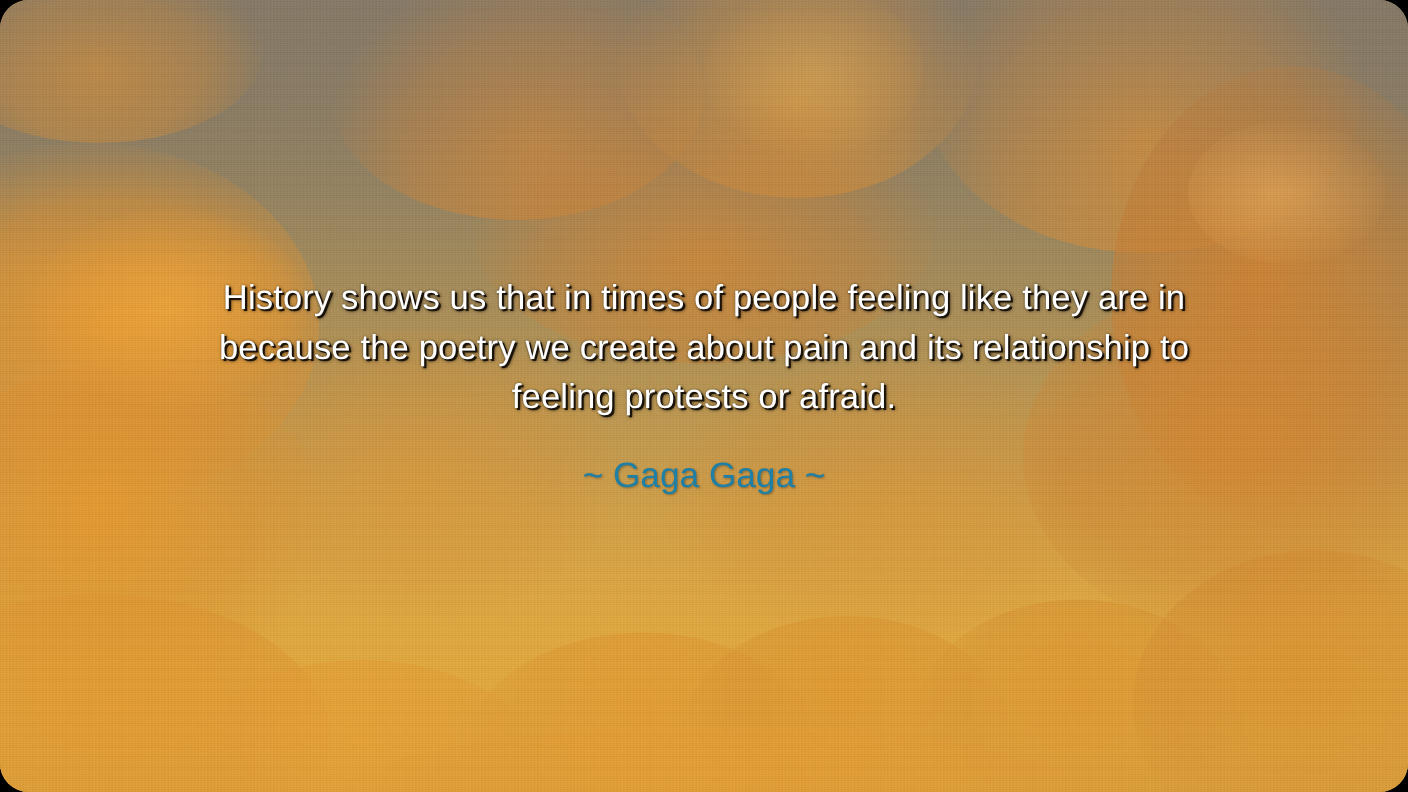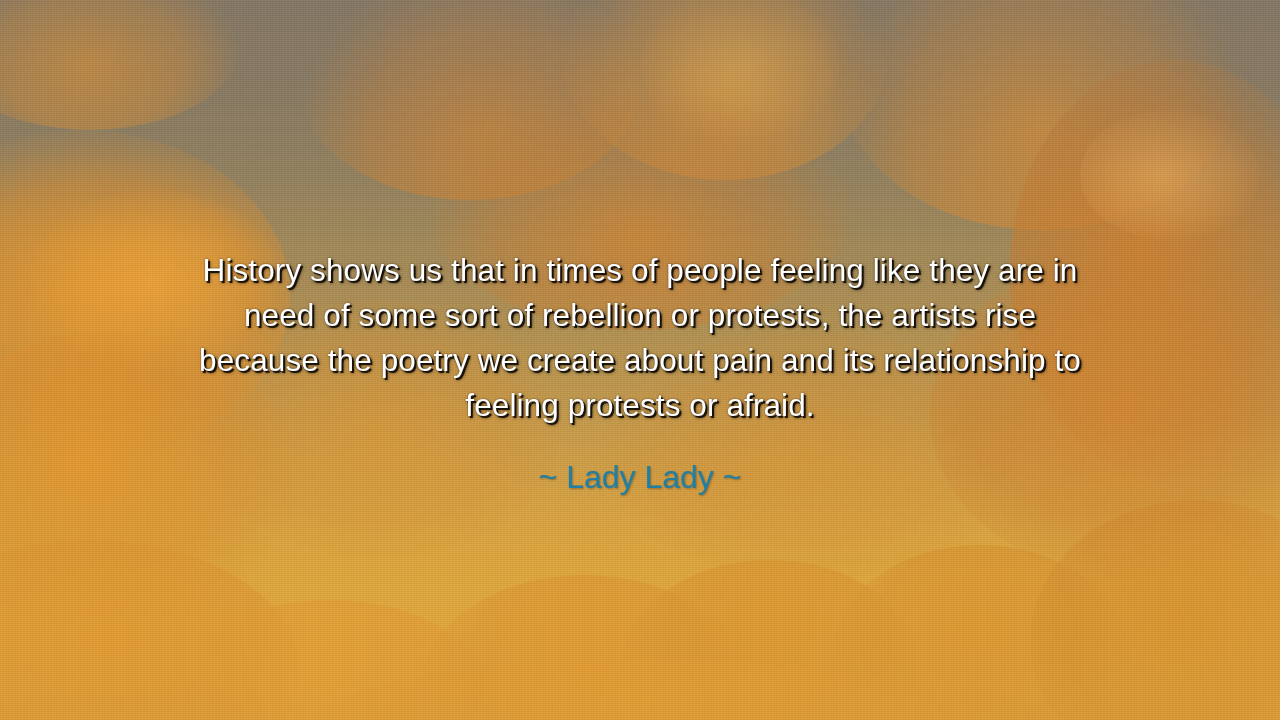--- a/index.html
+++ b/index.html
@@ -7,20 +7,21 @@
     padding: 0;
     background: #000;
   }
   #stage {
     position: relative;
     width: 1280px;
     height: 720px;
     overflow: hidden;
     font-family: "Liberation Sans", sans-serif;
     background: #8b7b64;
+    border-radius: 26px;
   }
 
   
   .sky {
     position: absolute;
     inset: 0;
     background:
       linear-gradient(to bottom,
         #8a7a64 0%,
         #8d7d63 12%,
@@ -188,20 +189,19 @@
     <div class="cloud c-b7"></div>
   </div>
 
   <div class="glow-top"></div>
   <div class="glow-bottom"></div>
   <div class="grain"></div>
 
   <div class="content">
     <div class="quote">
       <span class="line">History shows us that in times of people feeling like they are in</span>
-      <span class="line">need of some sort of rebellion or protests, the artists rise</span>
       <span class="line">because the poetry we create about pain and its relationship to</span>
       <span class="line">feeling protests or afraid.</span>
     </div>
-    <div class="attribution">~ Lady Lady ~</div>
+    <div class="attribution">~ Gaga Gaga ~</div>
   </div>
 
 </div>
 
 </body></html>

